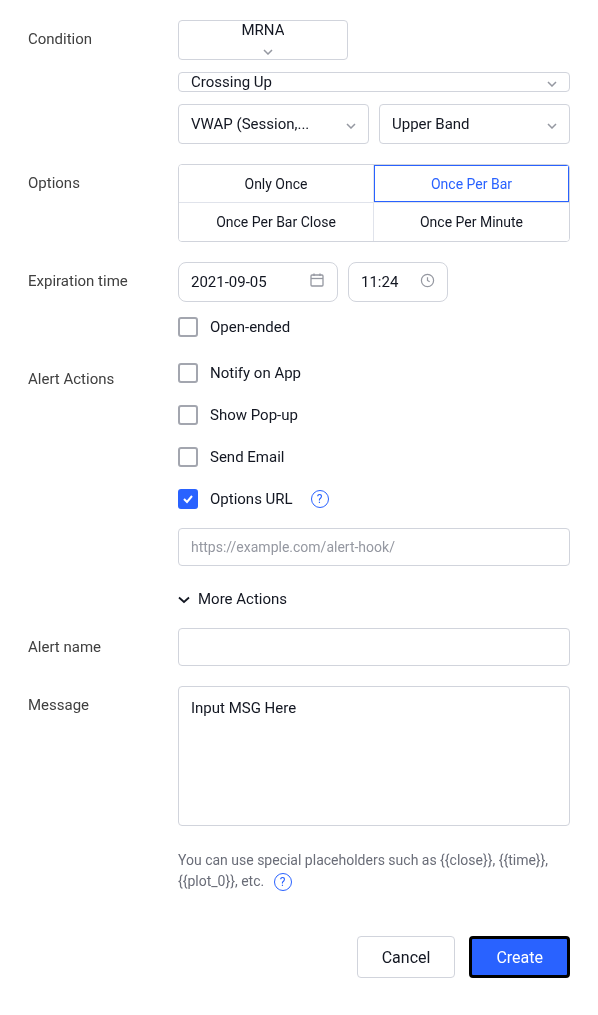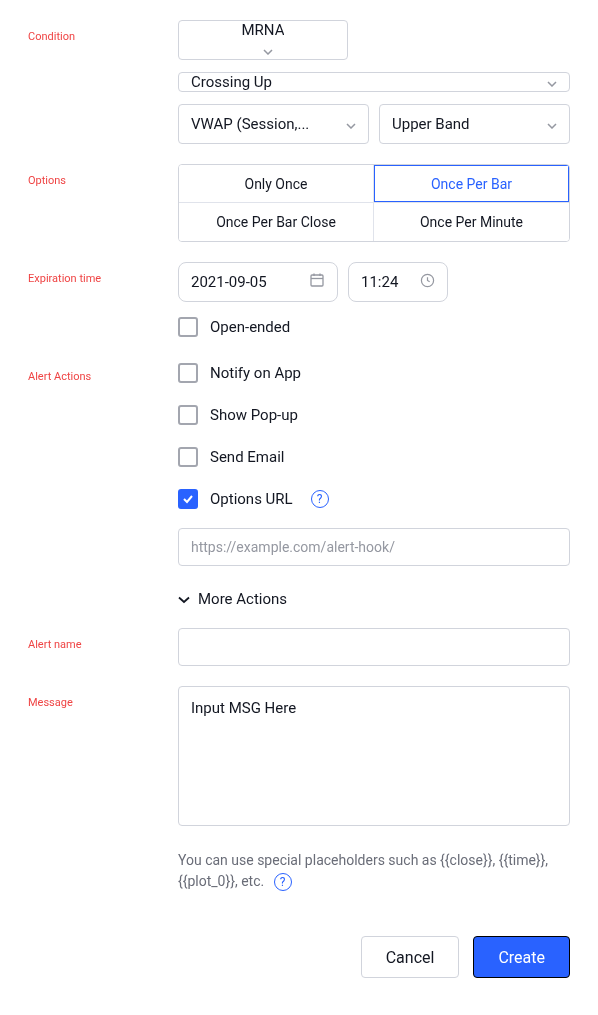--- a/index.html
+++ b/index.html
@@ -14,22 +14,22 @@
   }
   .row {
     display: flex;
     align-items: flex-start;
     margin-bottom: 20px;
   }
   .label {
     width: 150px;
     flex: 0 0 150px;
     padding-top: 10px;
-    color: #ef4444;
-    font-size: 11px;
+    color: #404040;
+    font-size: 15px;
   }
   .controls {
     flex: 1;
     display: flex;
     flex-direction: column;
     gap: 12px;
   }
   .hstack {
     display: flex;
     gap: 10px;
@@ -191,21 +191,21 @@
     justify-content: center;
     text-align: right;
   }
   .btn-secondary {
     background: #fff;
     border: 1px solid #d1d4dc;
     color: #131722;
   }
   .btn-primary {
     background: #2962ff;
-    border: 1px solid #000000;
+    border: 3px solid #000000;
     color: #fff;
   }
   .icon { color: #9598a1; }
 </style>
 </head>
 <body>
 
 <div class="row">
   <div class="label">Condition</div>
   <div class="controls">

